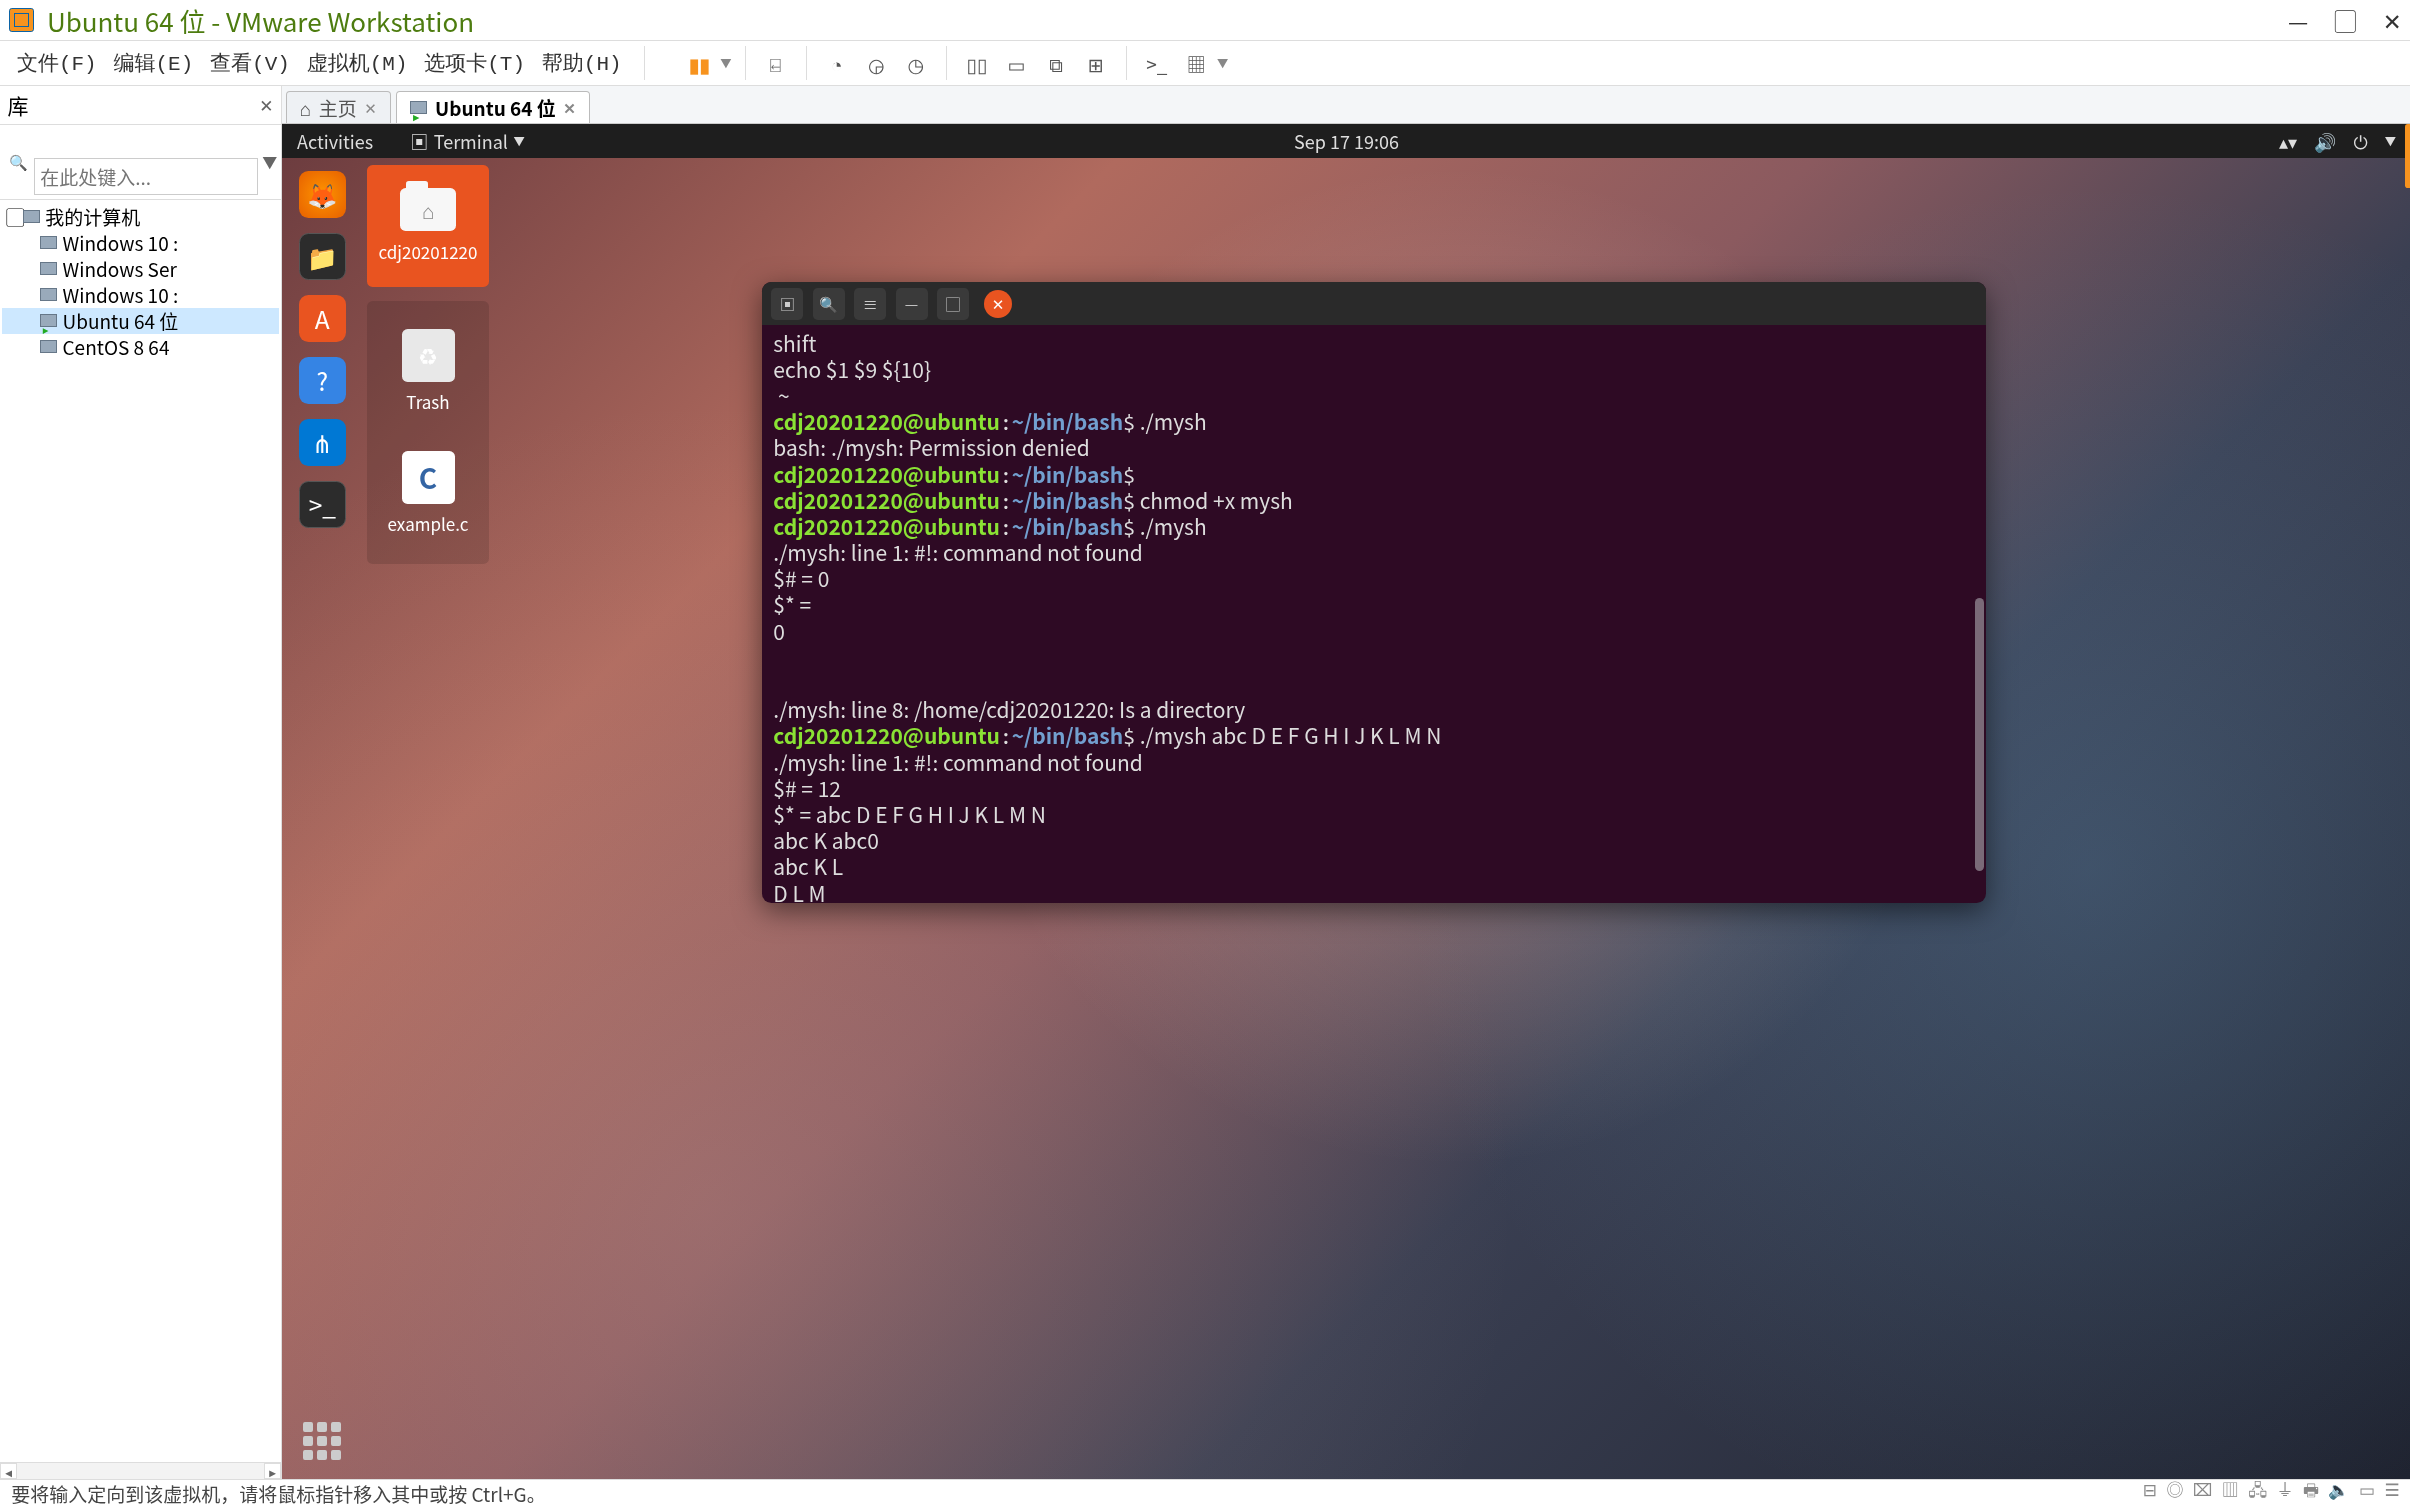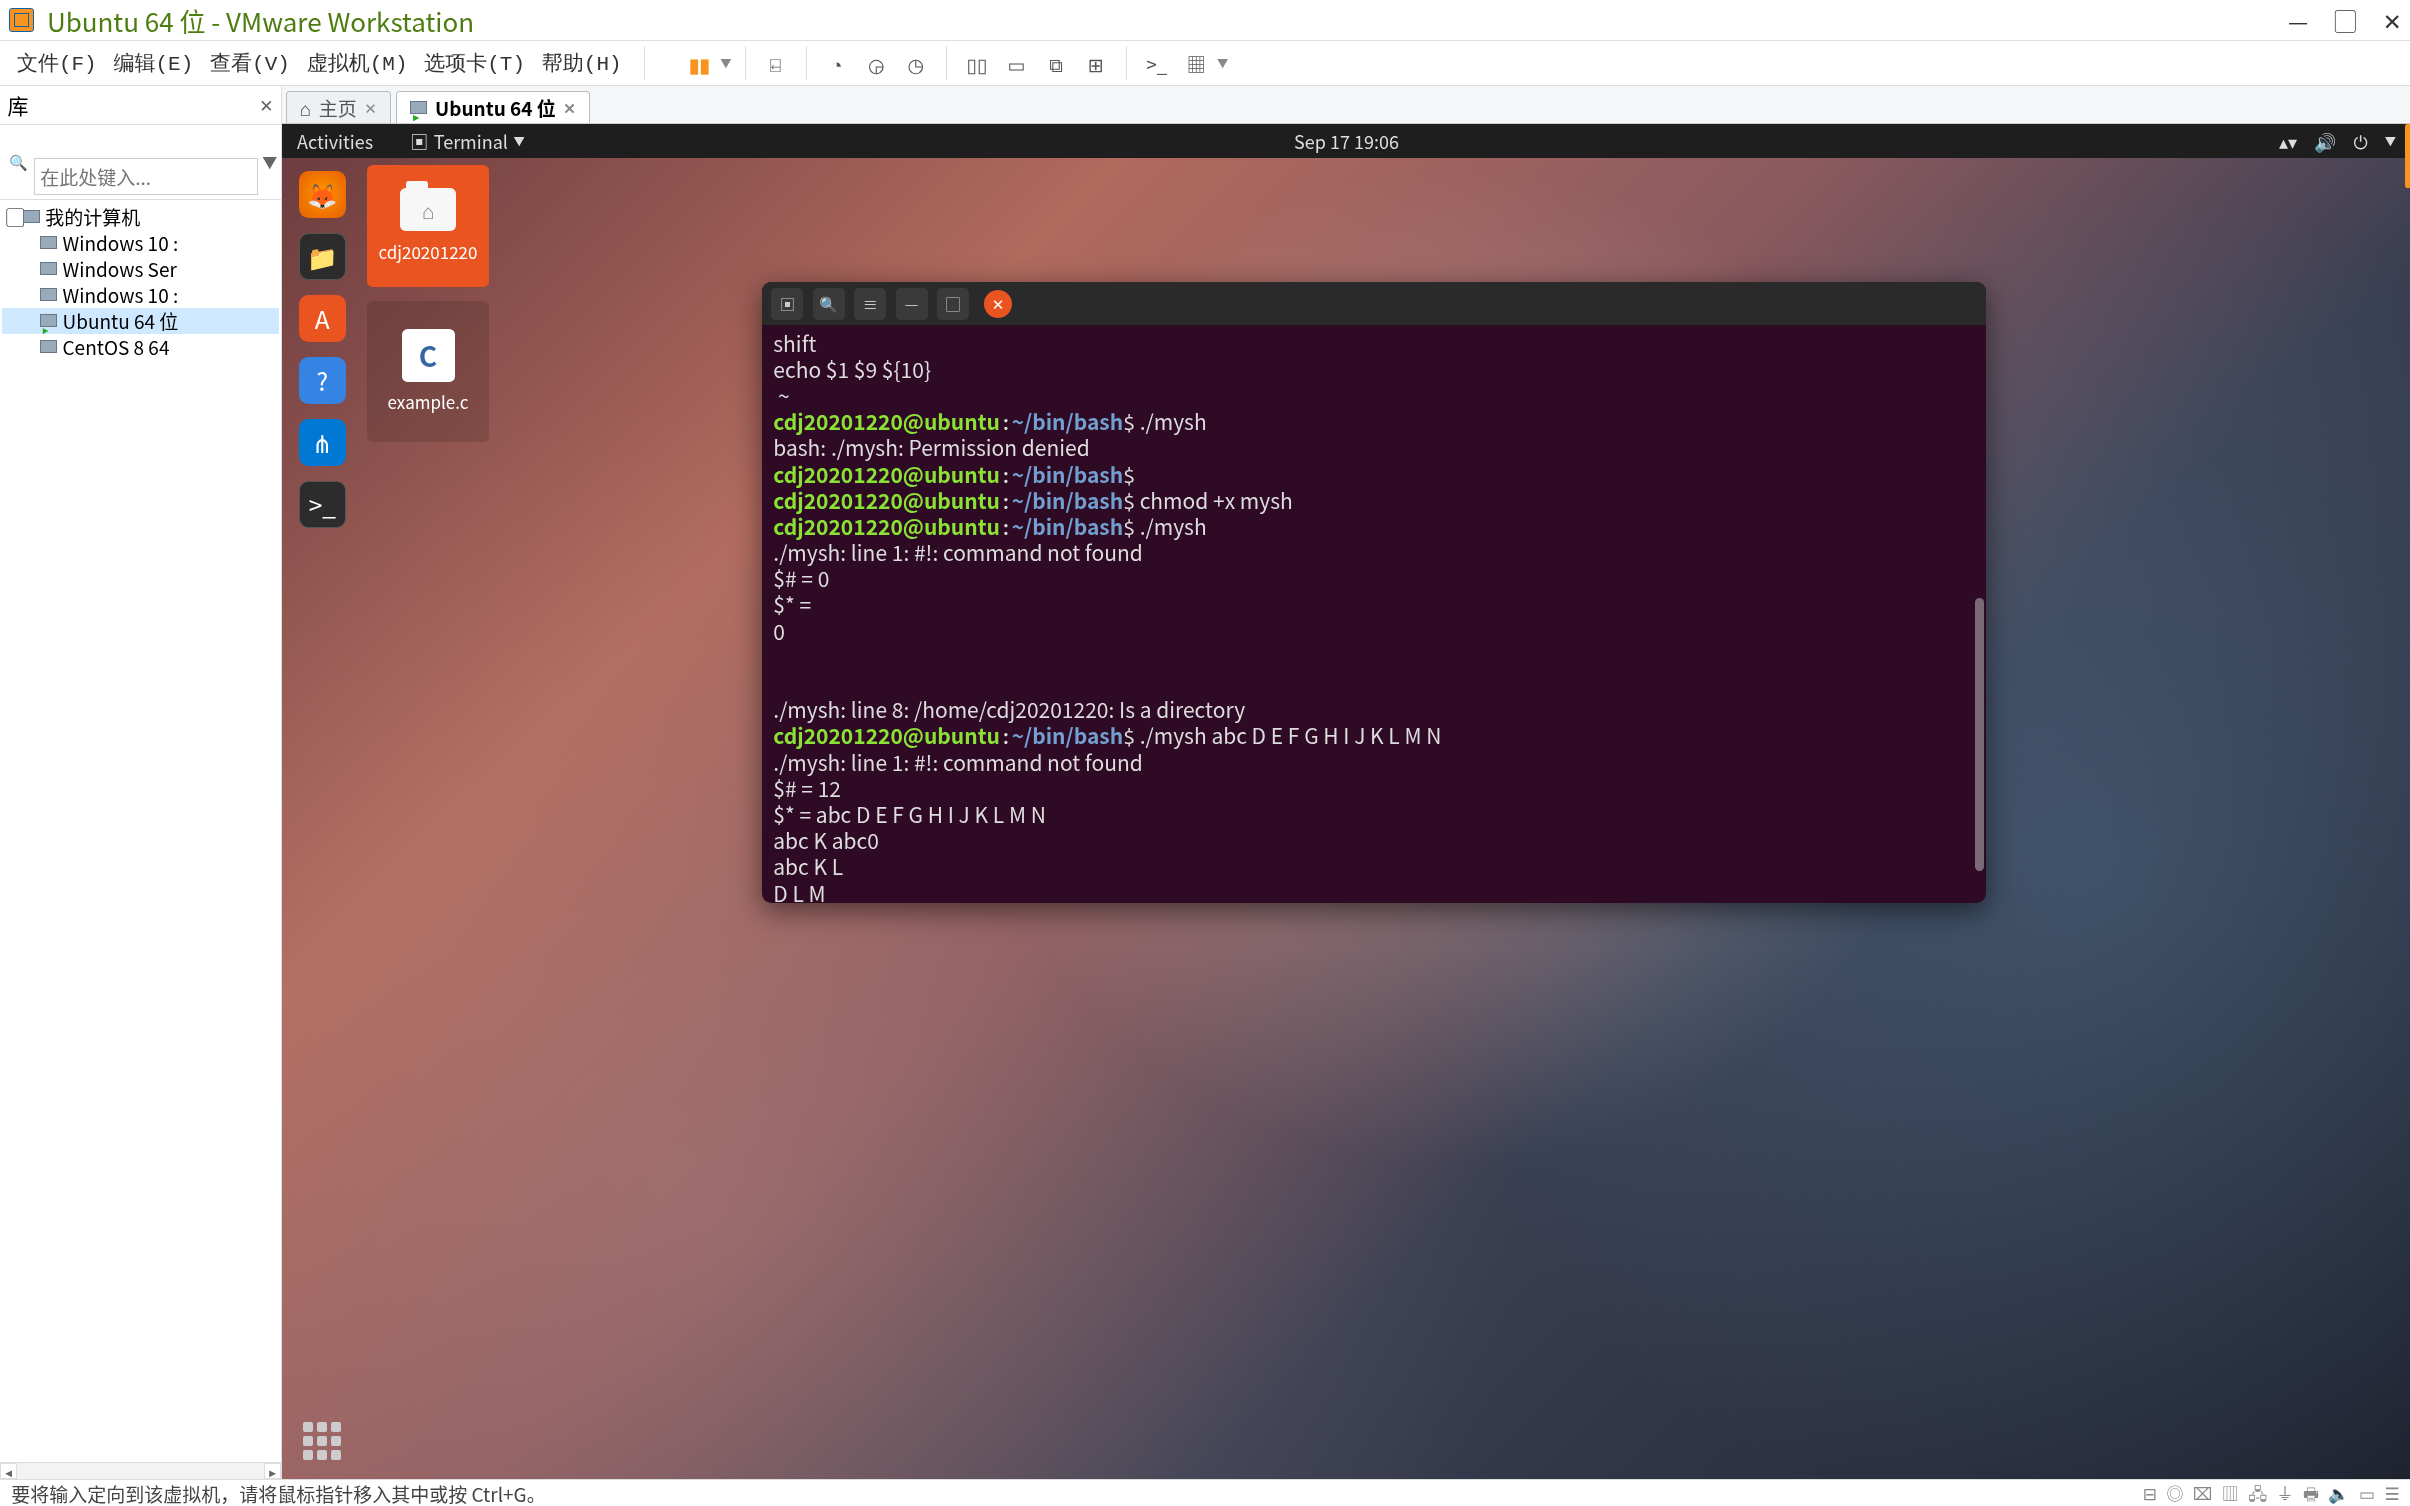--- a/index.html
+++ b/index.html
@@ -96,21 +96,21 @@
 .term-top .closebtn{width:28px;height:28px;background:#e95420;border-radius:50%;display:flex;align-items:center;justify-content:center;color:#fff;cursor:pointer;font-size:15px;margin-left:5.6px;}
 .term-body{flex:1;padding:5.6px 11.3px;font-family:"Ubuntu Mono","DejaVu Sans Mono",monospace;font-size:21px;line-height:1.2;color:#ddd;white-space:pre;overflow:hidden;position:relative;}
 .term-body .g{color:#8ae234;font-weight:bold;}
 .term-body .b{color:#729fcf;font-weight:bold;}
 .term-scroll{position:absolute;right:1.9px;top:273px;width:9.4px;height:273px;background:#7a6a78;border-radius:4.7px;}
 
 
 .guest-grab{position:absolute;right:-5.6px;top:0;width:11.3px;height:64px;background:#f7931e;border-radius:2.8px;}
 
 
-.statusbar{height:28px;border-top:0.9px solid #ddd;display:flex;align-items:flex-start;padding:0 11.3px;font-size:19px;color:#444;}
+.statusbar{height:28px;border-top:0.9px solid #ddd;display:flex;align-items:flex-end;padding:0 11.3px;font-size:19px;color:#444;}
 .statusbar .st-icons{margin-left:auto;display:flex;gap:9.4px;color:#888;font-size:17px;}
 .statusbar .st-icons span{cursor:pointer;}
 </style>
 </head>
 <body>
 <div class="root">
 
 <div class="titlebar">
   <div class="app-icon"></div>
   <div class="title">Ubuntu 64 位 - VMware Workstation</div>
@@ -256,20 +256,24 @@
         <div class="desktop-icons">
           <div class="dico sel">
             <div class="folder">
                   <div class="home-glyph">⌂</div>
                 </div>
             <span>cdj20201220</span>
           </div>
         </div>
         <div class="dico-group2">
           <div class="dico">
+            <div class="trash">♻</div>
+            <span>Trash</span>
+          </div>
+          <div class="dico">
             <div class="cfile">C</div>
             <span>example.c</span>
           </div>
         </div>
 
         <div class="termwin">
           <div class="term-top">
             <div class="navbtn">▣</div>
             <div class="tbtn2">🔍</div>
             <div class="tbtn2">≡</div>

